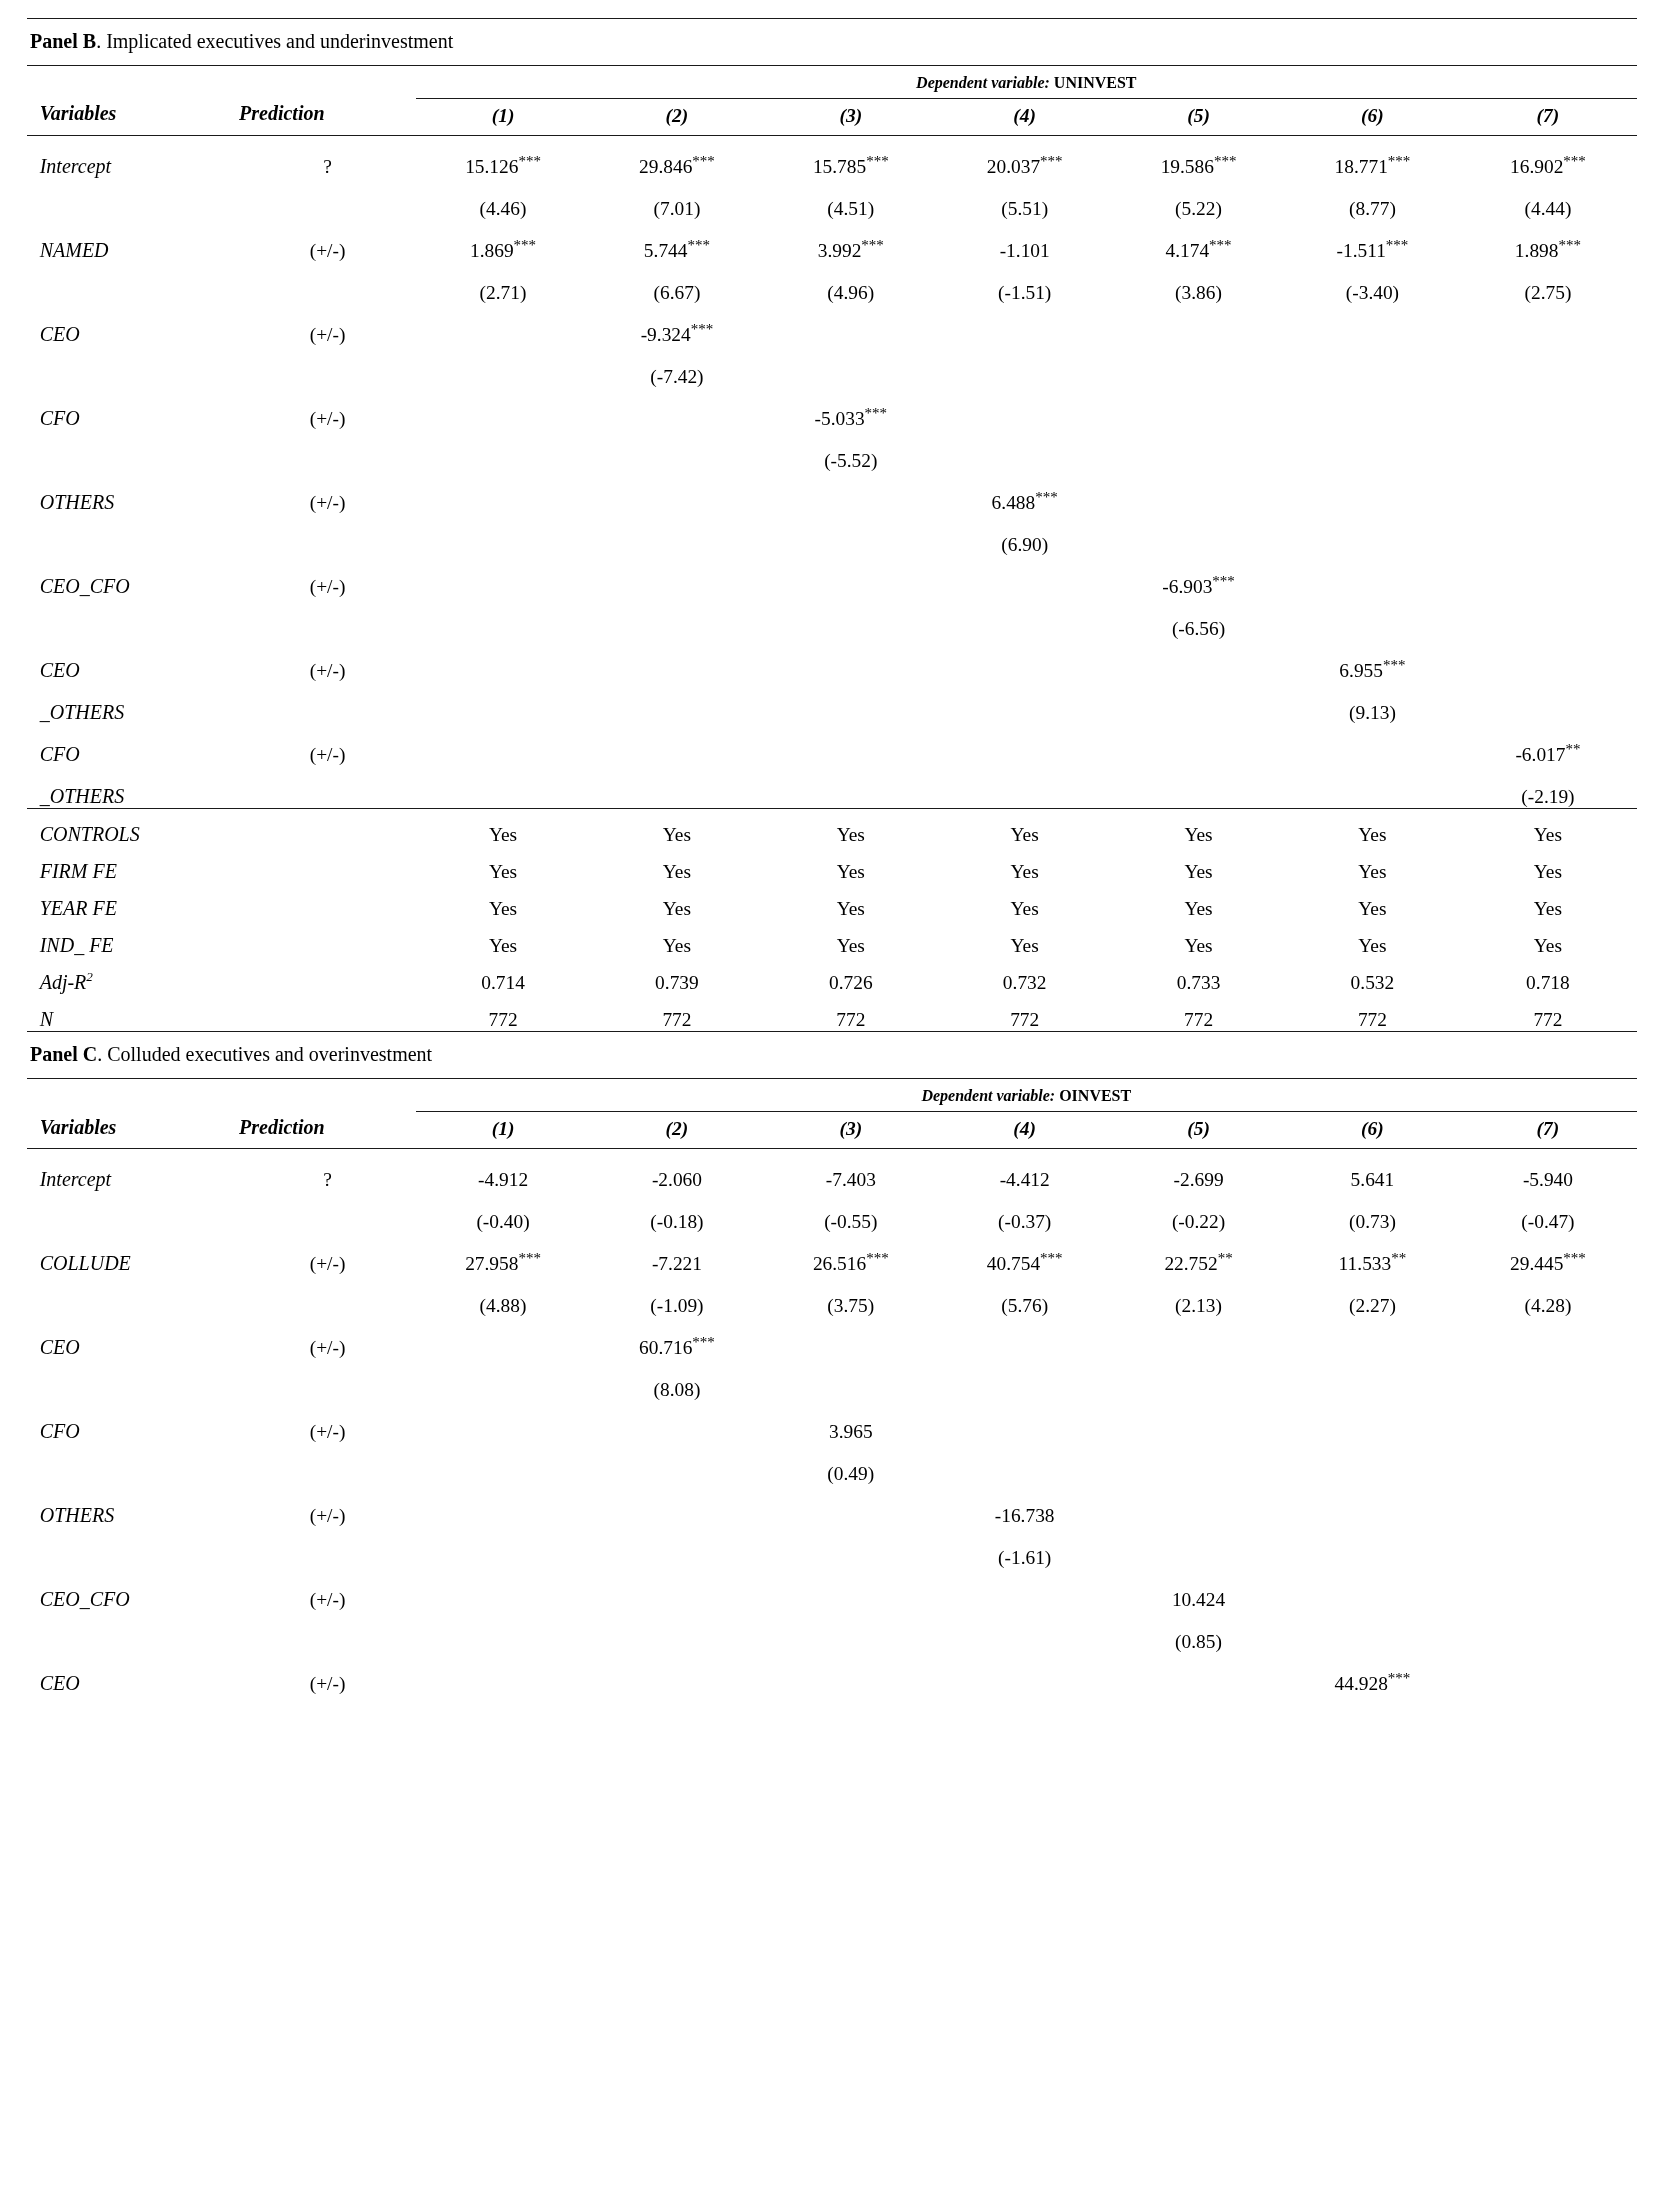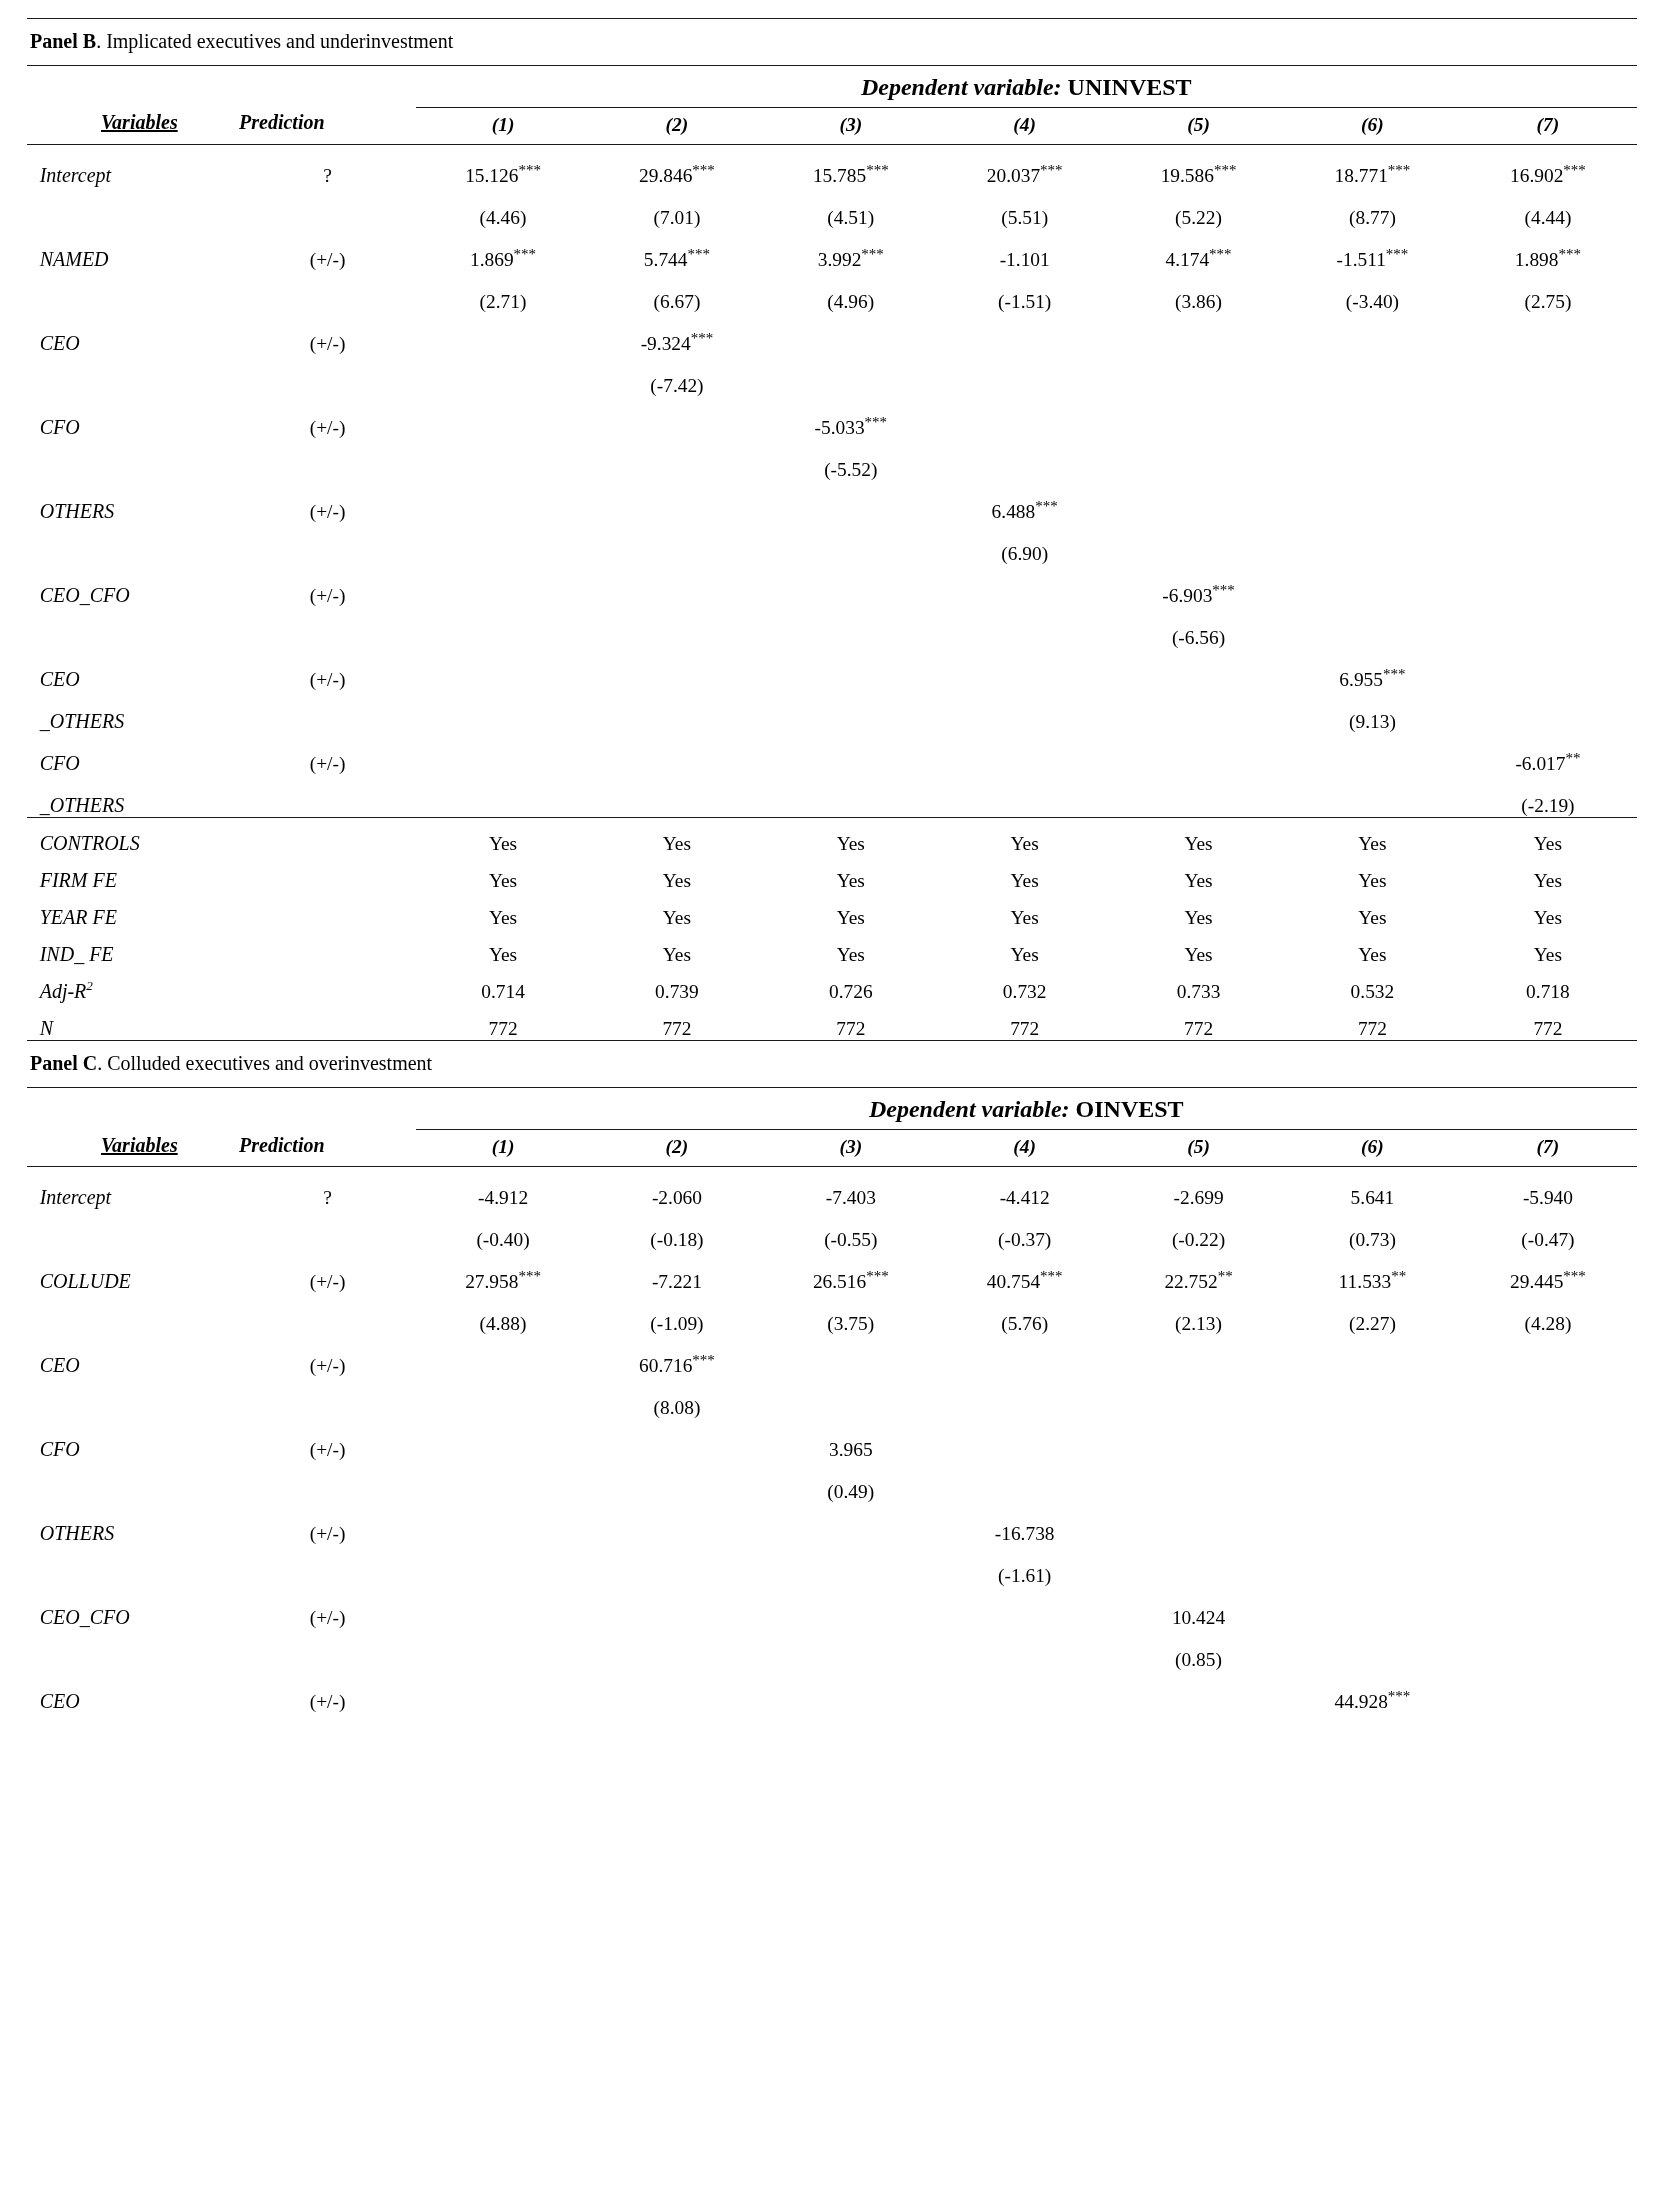--- a/index.html
+++ b/index.html
@@ -44,26 +44,25 @@
     vertical-align: bottom;
   }
   .hdr-var, .hdr-pred {
     font-size: 20px;
     font-style: italic;
     font-weight: bold;
     text-align: left;
     padding: 9.7px 0 9.7px 0;
   }
   .hdr-var {
-    text-align: center;
+    text-align: left;
     padding-left: 13.2px;
-    text-decoration: underline;
   }
   .hdr-dep {
-    font-size: 24px;
+    font-size: 16px;
     font-style: italic;
     font-weight: bold;
     text-align: center;
     padding: 8px 0 6.2px 0;
   }
   .hdr-dep span.nonital {
     font-style: normal;
   }
   .colnum {
     font-size: 19.4px;

